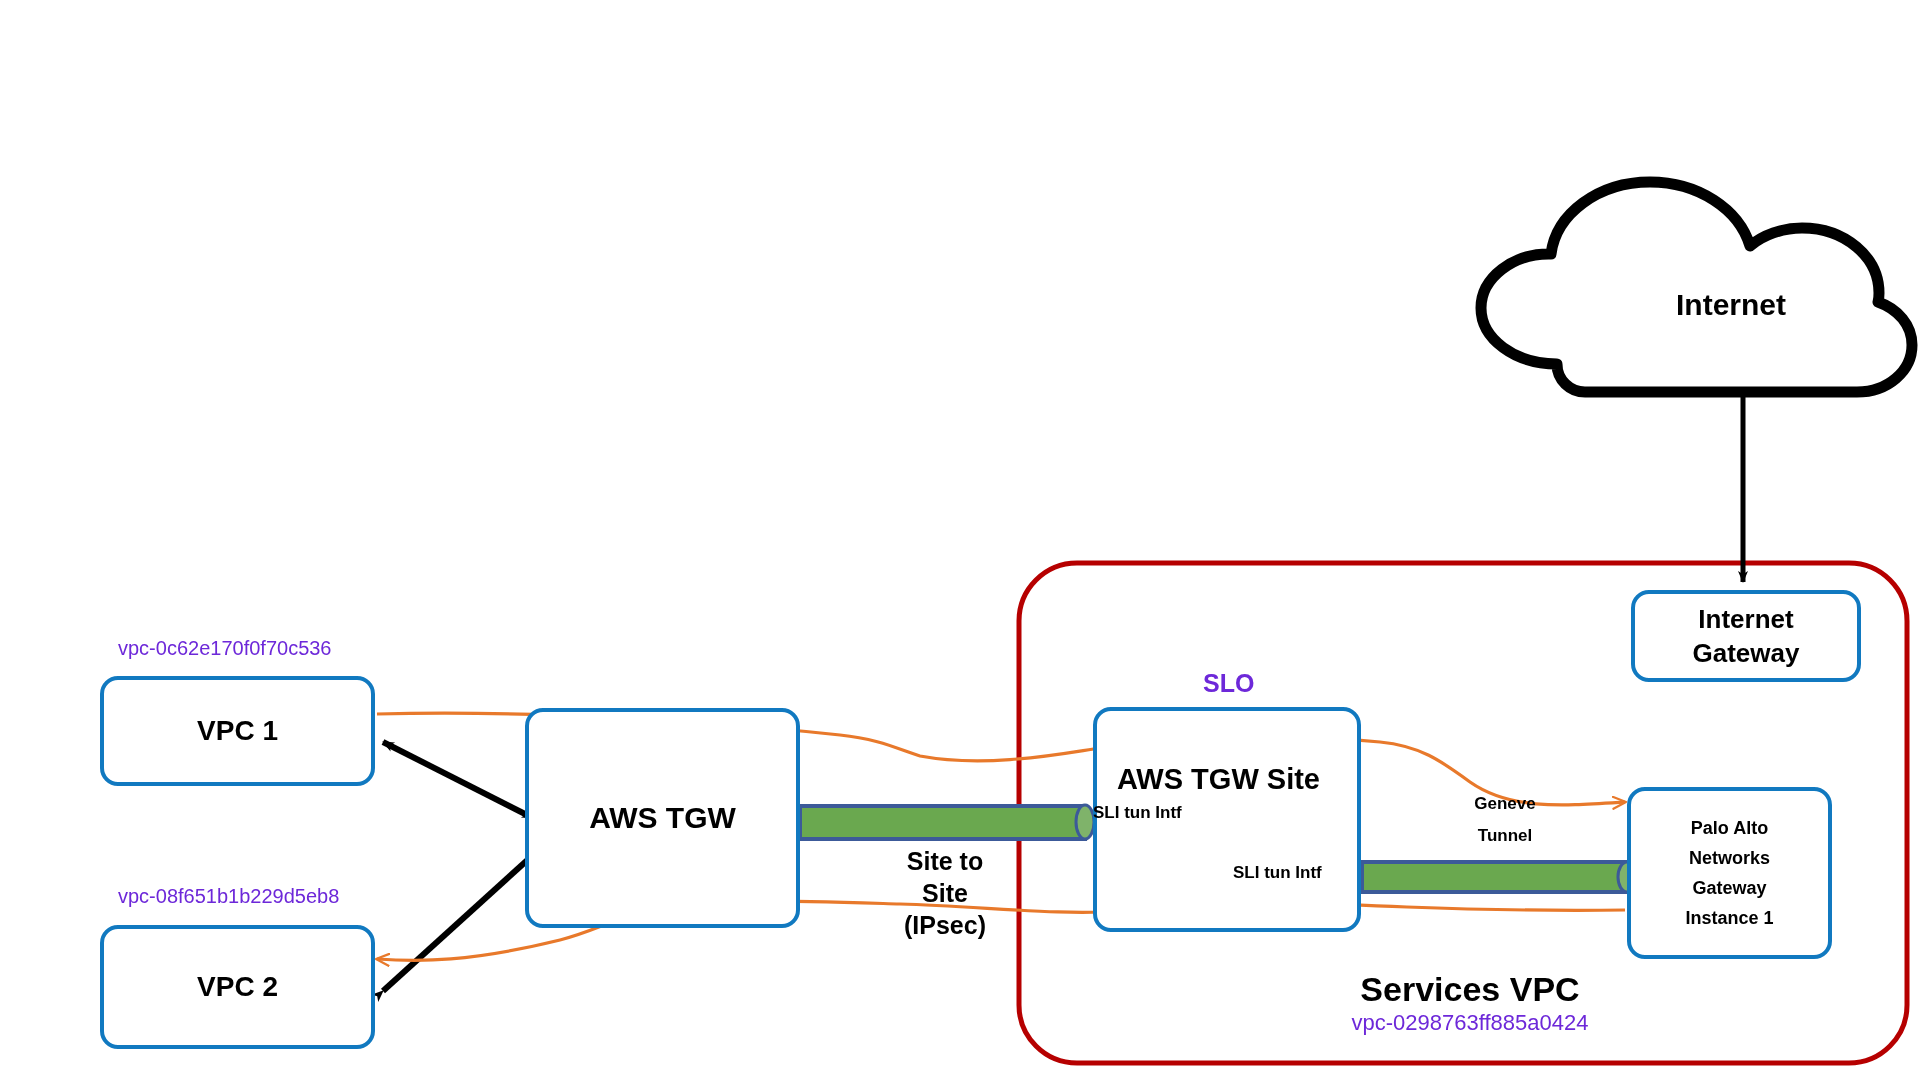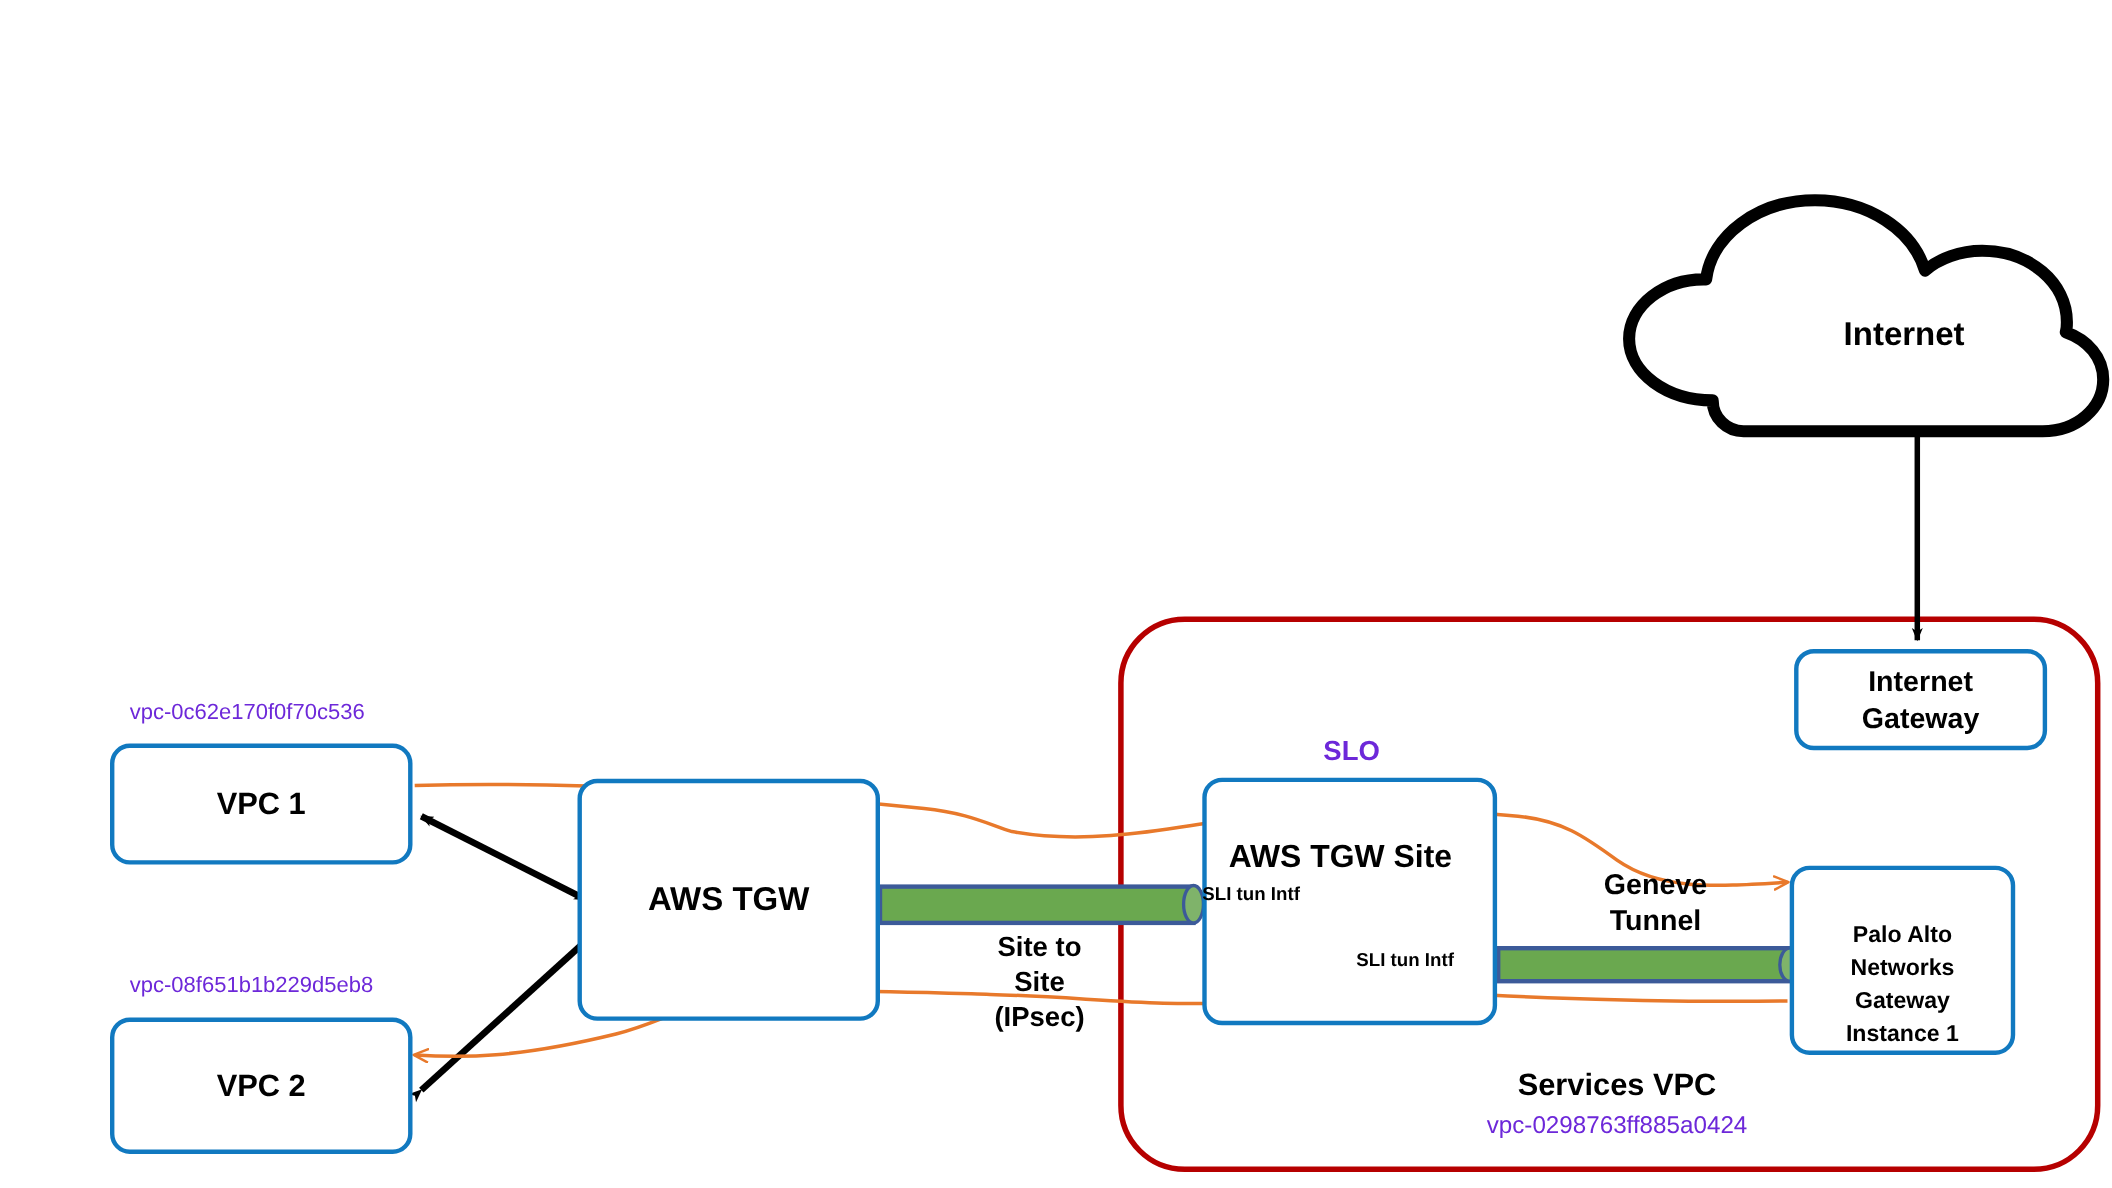--- a/index.html
+++ b/index.html
@@ -131,35 +131,35 @@
   </div>
 
   <div class="lbl small" style="left:1093px;top:803px;">
     <span>SLI tun Intf</span>
   </div>
 
   <div class="lbl small" style="left:1233px;top:863px;">
     <span>SLI tun Intf</span>
   </div>
 
-  <div class="lbl" style="left:1425px;top:788px;width:160px;font-size:26px;line-height:32px;">
+  <div class="lbl" style="left:1425px;top:788px;width:160px;font-size:17px;line-height:32px;">
     <div>Geneve</div>
     <div>Tunnel</div>
   </div>
 
-  <div class="node" style="left:1627px;top:787px;width:205px;height:172px;font-size:21px;line-height:30px;flex-direction:column;justify-content:flex-end;">
+  <div class="node" style="left:1627px;top:787px;width:205px;height:172px;font-size:18px;line-height:30px;flex-direction:column;">
     <div>Palo Alto</div>
     <div>Networks</div>
     <div>Gateway</div>
     <div>Instance 1</div>
   </div>
 
   <div class="node" style="left:1631px;top:590px;width:230px;height:92px;font-size:26px;line-height:34px;flex-direction:column;">
     <div>Internet</div>
     <div>Gateway</div>
   </div>
 
   <div class="cloudtxt" style="left:1636px;top:288px;width:190px;text-align:center;font-size:30px;">Internet</div>
 
-  <div class="lbl" style="left:1265px;top:970px;width:410px;font-size:28px;">Services VPC</div>
+  <div class="lbl" style="left:1265px;top:970px;width:410px;font-size:34px;">Services VPC</div>
   <div class="cap" style="left:1265px;top:1010px;width:410px;text-align:center;font-size:22px;">vpc-0298763ff885a0424</div>
 
 </div>
 
 </body></html>

